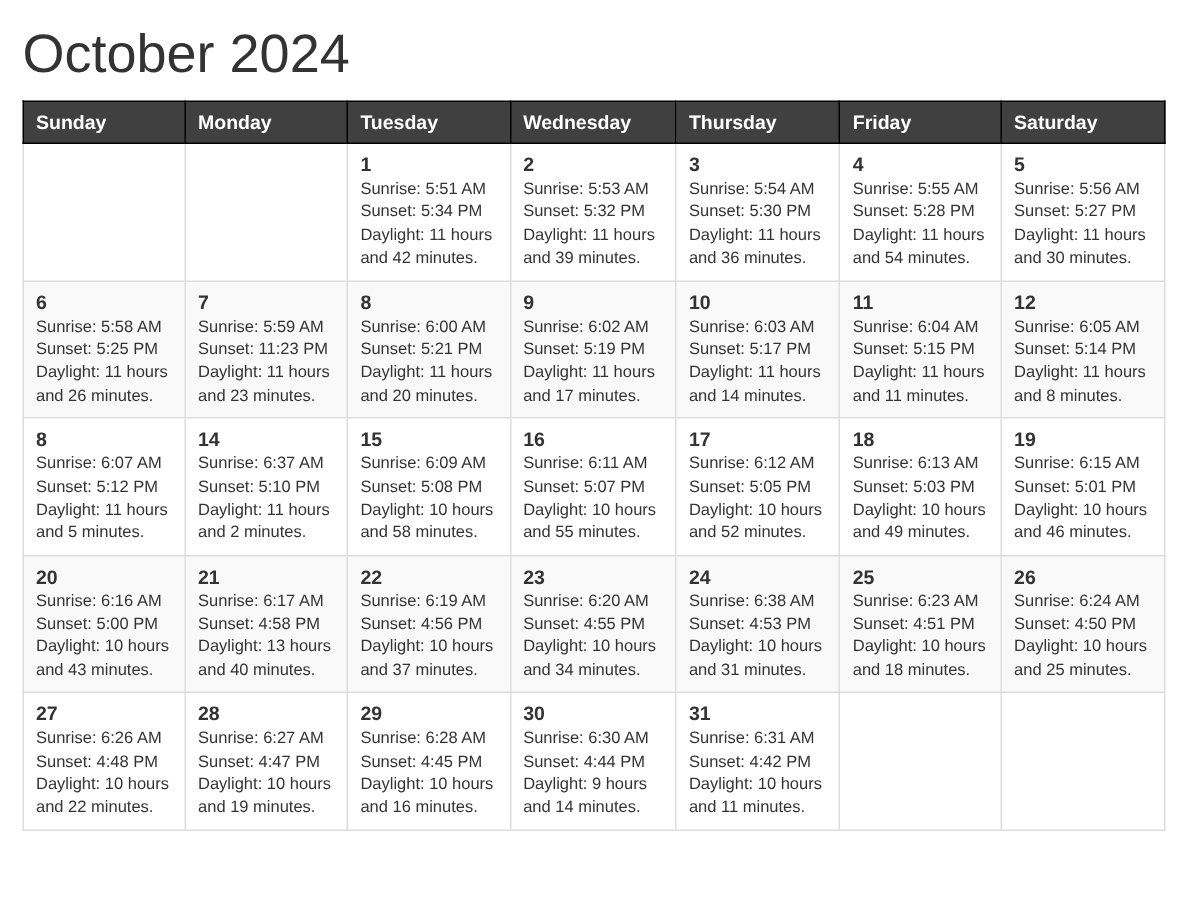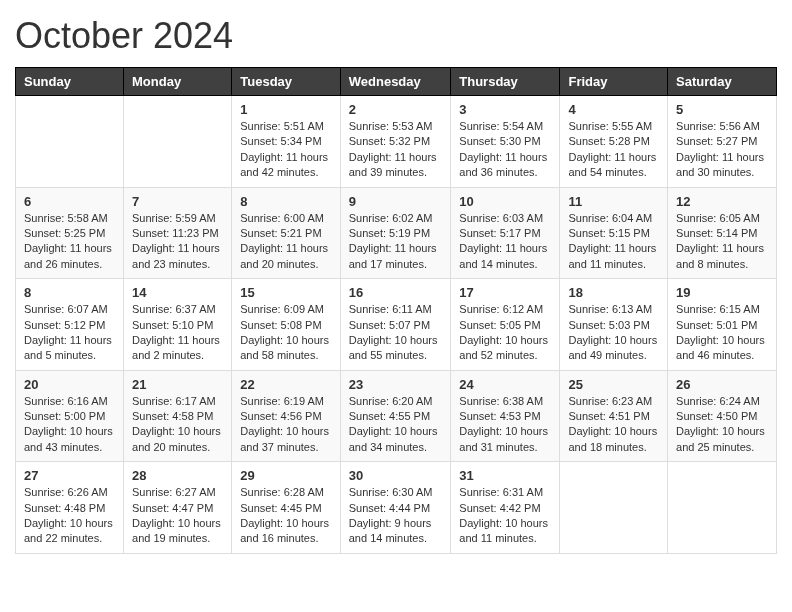--- a/index.html
+++ b/index.html
@@ -270,21 +270,21 @@
           <div>Sunrise: 6:16 AM</div>
           <div>Sunset: 5:00 PM</div>
           <div>Daylight: 10 hours and 43 minutes.</div>
         </div>
       </td>
         <td>
         <span class="day-number">21</span>
         <div class="day-info">
           <div>Sunrise: 6:17 AM</div>
           <div>Sunset: 4:58 PM</div>
-          <div>Daylight: 10 hours and 20 minutes.</div>
+          <div>Daylight: 13 hours and 40 minutes.</div>
         </div>
       </td>
         <td>
         <span class="day-number">22</span>
         <div class="day-info">
           <div>Sunrise: 6:19 AM</div>
           <div>Sunset: 4:56 PM</div>
           <div>Daylight: 10 hours and 37 minutes.</div>
         </div>
       </td>

